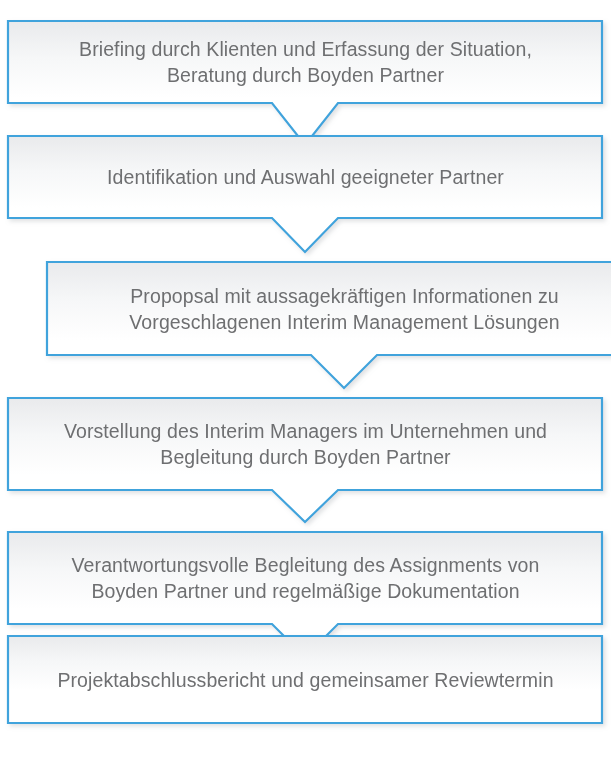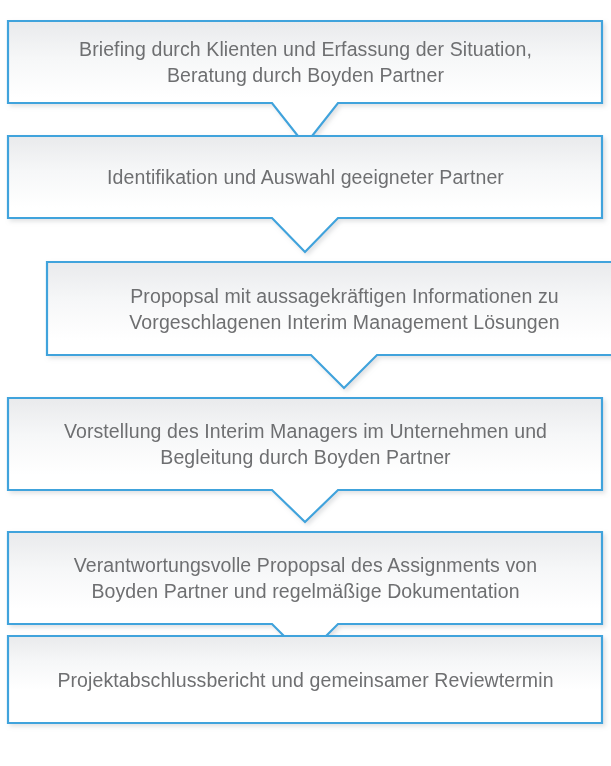--- a/index.html
+++ b/index.html
@@ -116,21 +116,21 @@
            <stop offset="0.30" stop-color="#f6f7f8"></stop>
            <stop offset="0.62" stop-color="#ffffff"></stop>
            <stop offset="1" stop-color="#ffffff"></stop>
          </linearGradient>
          <filter id="gshade5" x="-10%" y="-10%" width="130%" height="140%">
            <feDropShadow dx="2.5" dy="2.5" stdDeviation="2.2" flood-color="#9aa0a6" flood-opacity="0.30"></feDropShadow>
          </filter>
        </defs>
        <path d="M 8 4 L 602 4 L 602 96 L 338 96 L 305 129 L 272 96 L 8 96 Z" fill="url(#gtop5)" stroke="#3fa3dc" stroke-width="2.2" stroke-linejoin="miter" filter="url(#gshade5)"></path>
       </svg>
-      <div class="caption" style="top: 24px; height: 52px;">Verantwortungsvolle Propopsal des Assignments von
+      <div class="caption" style="top: 24px; height: 52px;">Verantwortungsvolle Begleitung des Assignments von
 Boyden Partner und regelmäßige Dokumentation</div>
     </div>
     <div class="step" style="top: 632px;">
       <svg width="611" height="101" viewBox="0 0 611 101">
         <defs>
          <linearGradient id="gtop6" x1="0" y1="0" x2="0" y2="1">
            <stop offset="0" stop-color="#e9eaec"></stop>
            <stop offset="0.30" stop-color="#f6f7f8"></stop>
            <stop offset="0.62" stop-color="#ffffff"></stop>
            <stop offset="1" stop-color="#ffffff"></stop>

